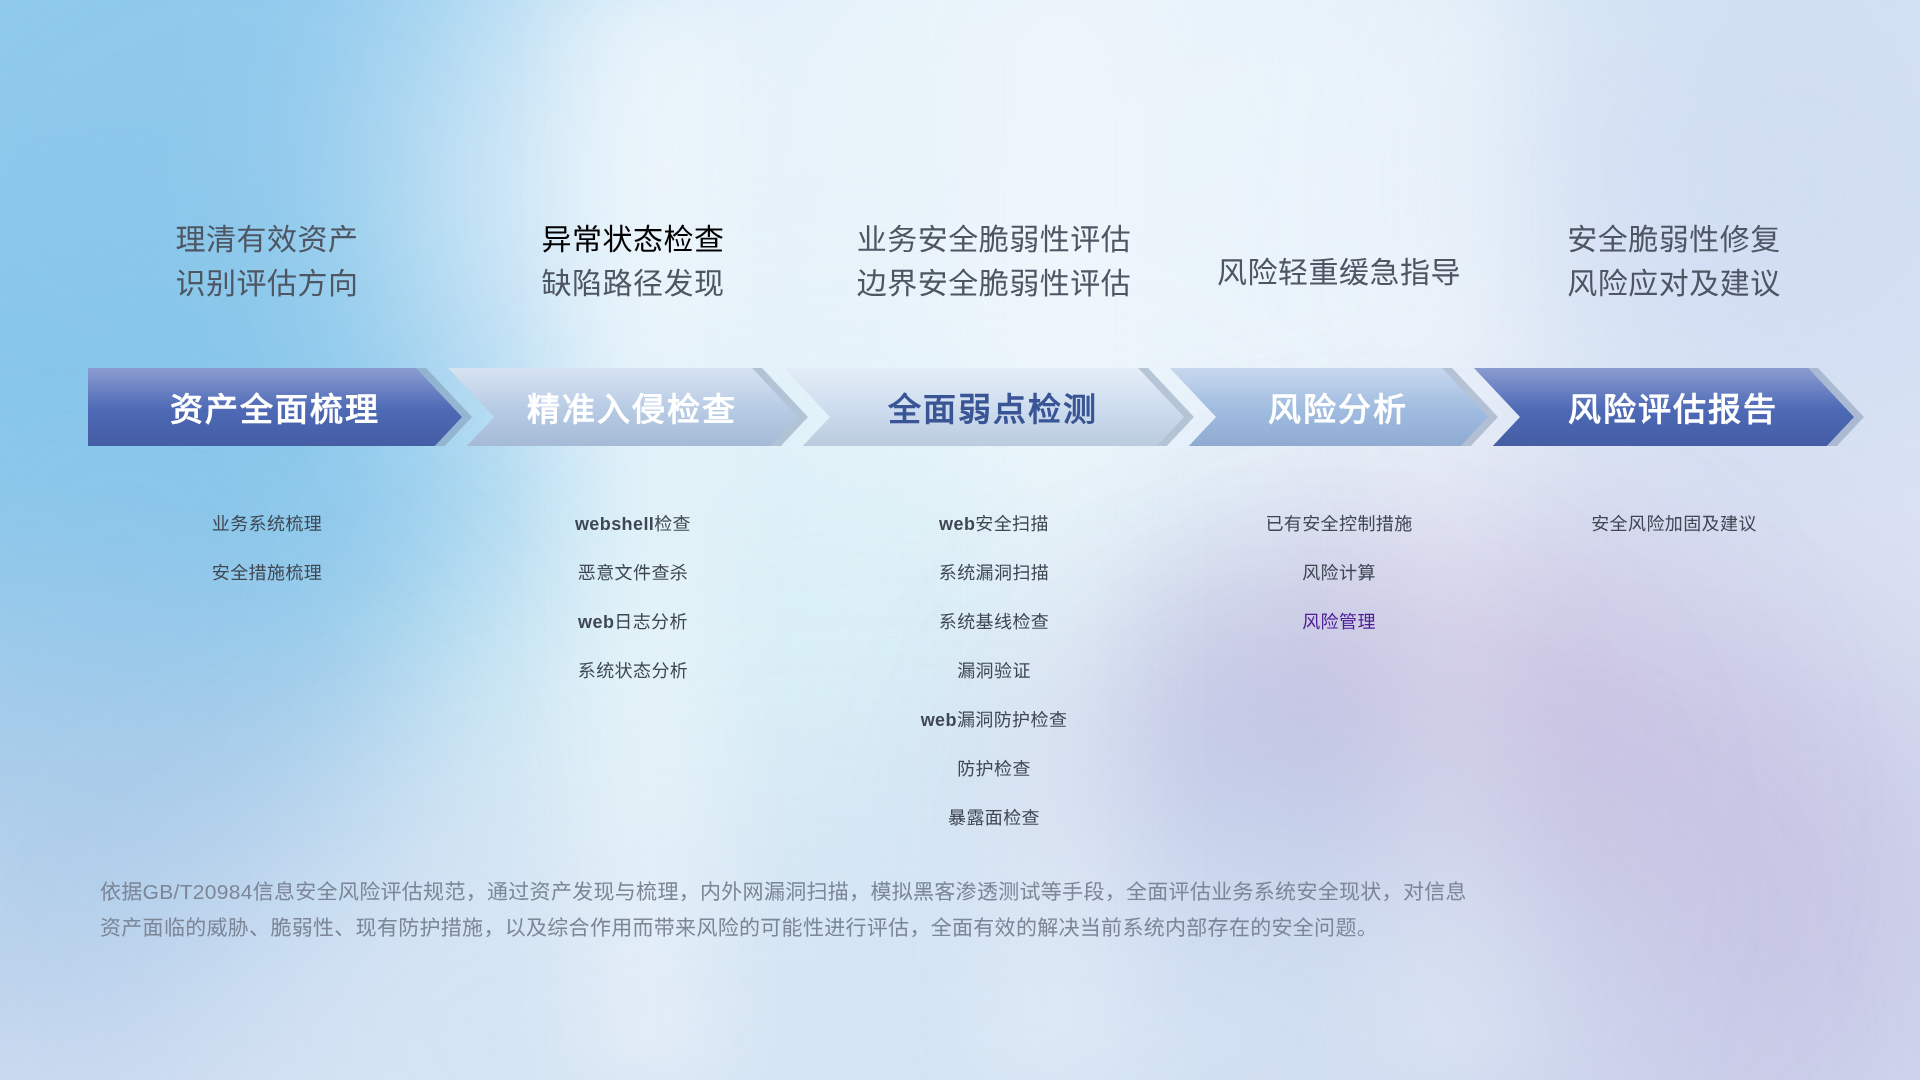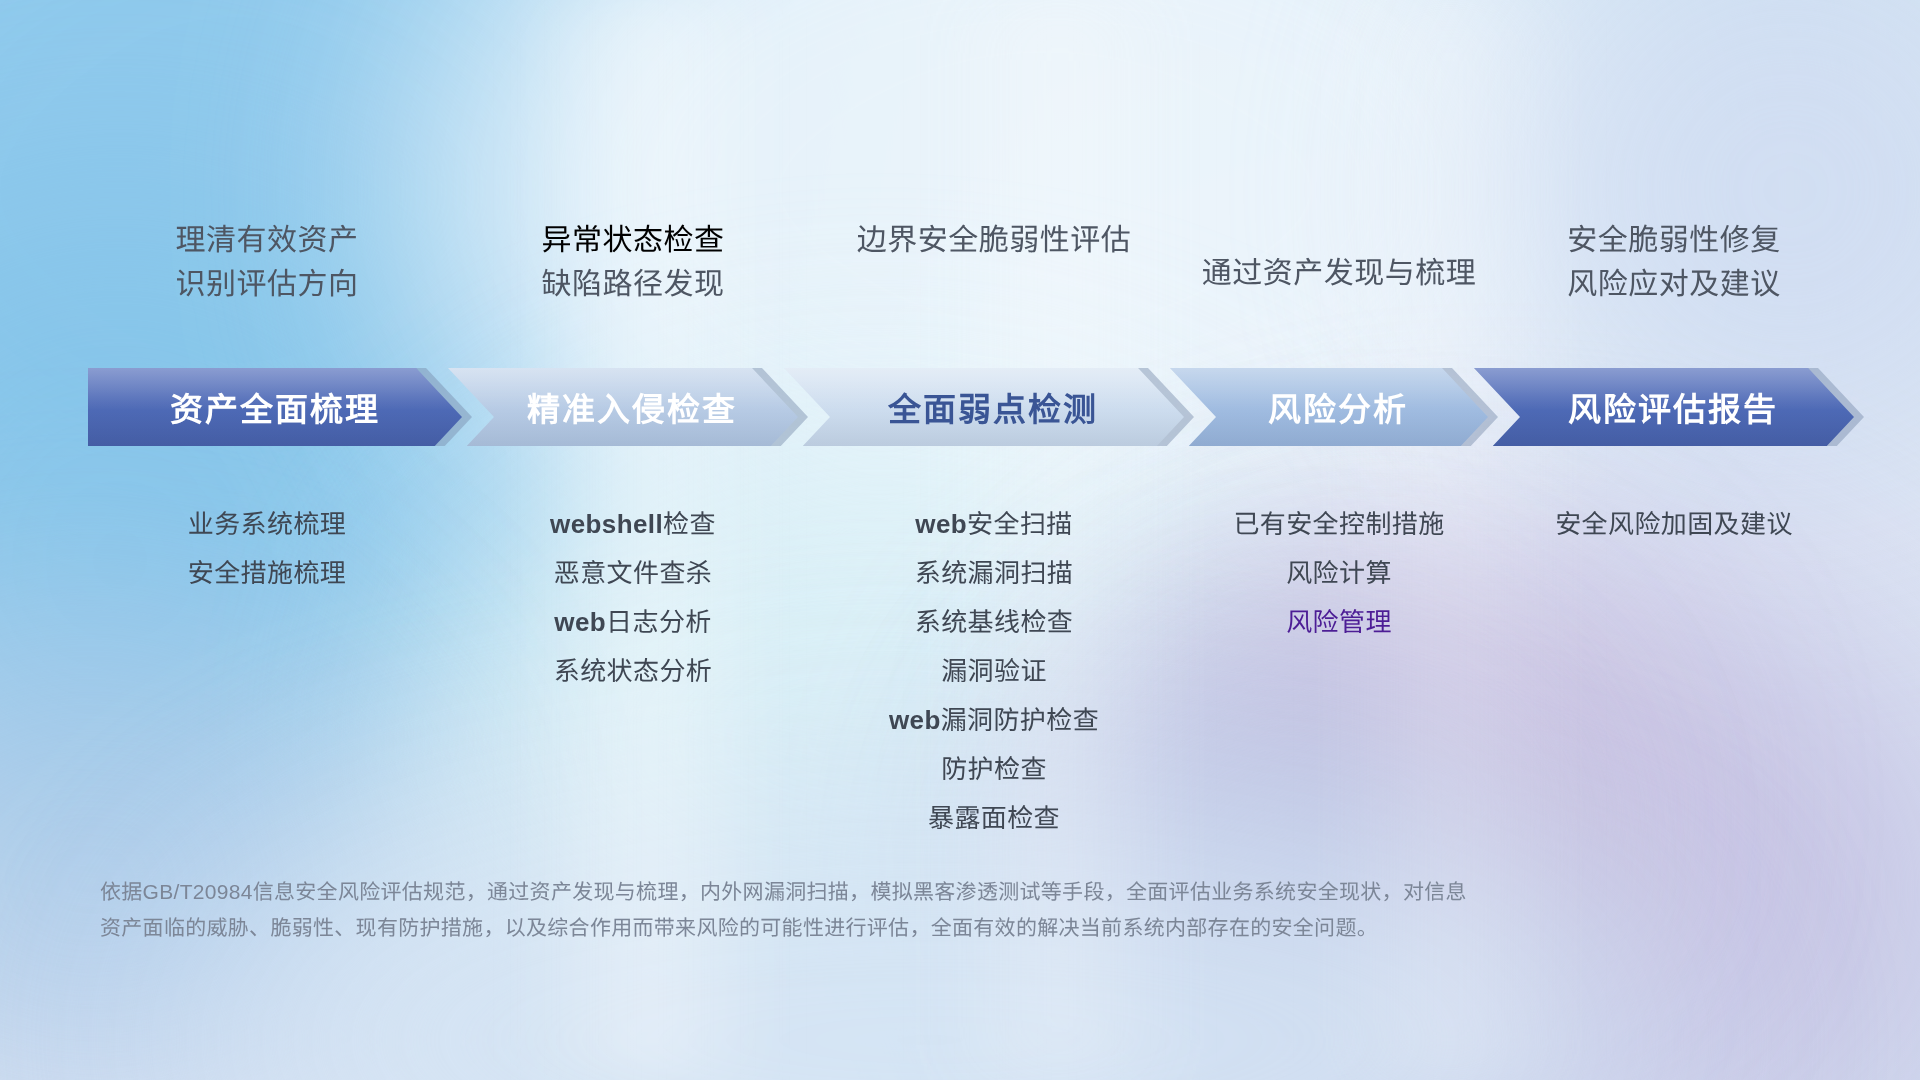--- a/index.html
+++ b/index.html
@@ -134,21 +134,21 @@
     display: flex;
   }
   .bot-col {
     flex: 0 0 auto;
     display: flex;
     flex-direction: column;
     align-items: center;
     text-align: center;
   }
   .item {
-    font-size: 26px;
+    font-size: 18px;
     line-height: 49px;
     color: #3f4753;
     white-space: nowrap;
     letter-spacing: .4px;
   }
   .item .en { font-weight: bold; }
 
   
   #footer {
     position: absolute;
@@ -186,24 +186,25 @@
   <div id="top-labels">
       <div class="top-col" style="position: absolute; left: 47px; width: 440px; top: 0px; height: 110px;">
         <div class="note" style="color: rgb(78, 86, 99);">理清有效资产</div>
         <div class="note" style="color: rgb(78, 86, 99);">识别评估方向</div>
       </div>
       <div class="top-col" style="position: absolute; left: 413px; width: 440px; top: 0px; height: 110px;">
         <div class="note" style="color: #000000;">异常状态检查</div>
         <div class="note" style="color: rgb(78, 86, 99);">缺陷路径发现</div>
       </div>
       <div class="top-col" style="position: absolute; left: 774px; width: 440px; top: 0px; height: 110px;">
+        <div class="note" style="color: rgb(78, 86, 99);">业务安全脆弱性评估</div>
         <div class="note" style="color: rgb(78, 86, 99);">边界安全脆弱性评估</div>
       </div>
       <div class="top-col center-single" style="position: absolute; left: 1119px; width: 440px; top: 0px; height: 110px;">
-        <div class="note" style="color: rgb(78, 86, 99);">通过资产发现与梳理</div>
+        <div class="note" style="color: rgb(78, 86, 99);">风险轻重缓急指导</div>
       </div>
       <div class="top-col" style="position: absolute; left: 1454px; width: 440px; top: 0px; height: 110px;">
         <div class="note" style="color: rgb(78, 86, 99);">安全脆弱性修复</div>
         <div class="note" style="color: rgb(78, 86, 99);">风险应对及建议</div>
       </div>
     </div>
 
   <div id="chevron-band">
       <div class="chev" style="left: 0px; width: 374px;">
         <div class="chev-shadow" style="clip-path: polygon(0px 0px, 328px 0px, 374px 49px, 328px 98px, 0px 98px);"></div>

